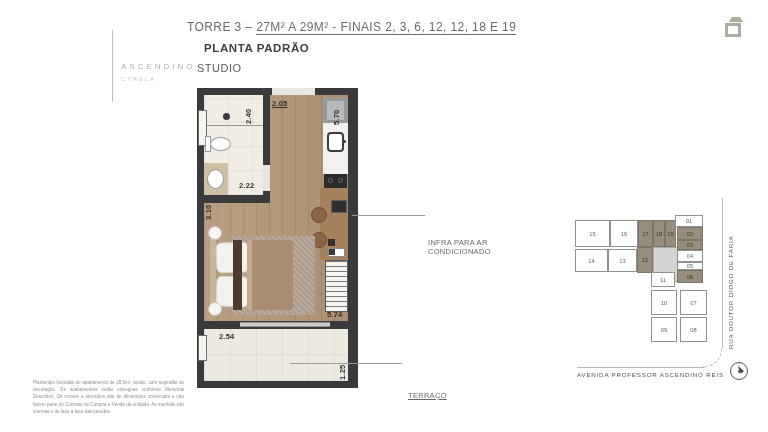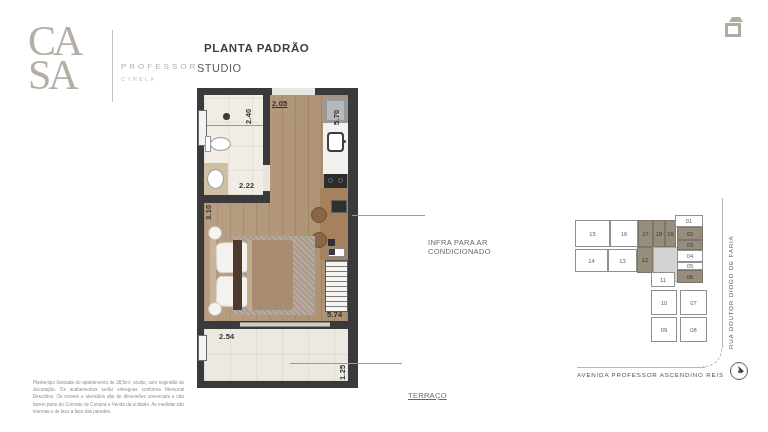--- a/index.html
+++ b/index.html
@@ -59,30 +59,27 @@
   .ndot{position:absolute;left:7px;top:7px;width:3px;height:3px;border-radius:50%;background:#55565a;}
 
   
   .disclaimer{font-size:4.6px;line-height:7.2px;color:#8f8f8f;text-align:justify;}
 </style>
 </head>
 <body>
 
 <div id="stage">
 
-  <div class="abs" style="left:28px;top:24px;">
-    <div class="logo-letters">
-      <div>CA</div>
-      <div>SA</div>
-    </div>
-  </div>
   <div class="abs logo-divider" style="left:112px;top:30px;height:72px;"></div>
-  <div class="abs logo-brand" style="left:121px;top:62px;">PROFESSOR</div>
+  <div class="abs logo-brand" style="left:121px;top:62px;">ASCENDINO</div>
   <div class="abs logo-sub" style="left:121px;top:76px;">CYRELA</div>
 
+  <div class="abs hdr1" style="left:187px;top:20px;">
+    <span>TORRE 3 – </span><span class="u">27M² A 29M² - FINAIS 2, 3, 6, 12, 12, 18 E 19</span>
+  </div>
   <div class="abs hdr2" style="left:204px;top:42px;">PLANTA PADRÃO</div>
   <div class="abs hdr3" style="left:197px;top:62px;">STUDIO</div>
 
   <div class="abs" style="left:725px;top:17px;">
     <div class="mon-roof" style="margin-left:4px;"></div>
     <div class="mon-body"></div>
   </div>
 
   <div id="plan" class="abs">
 

